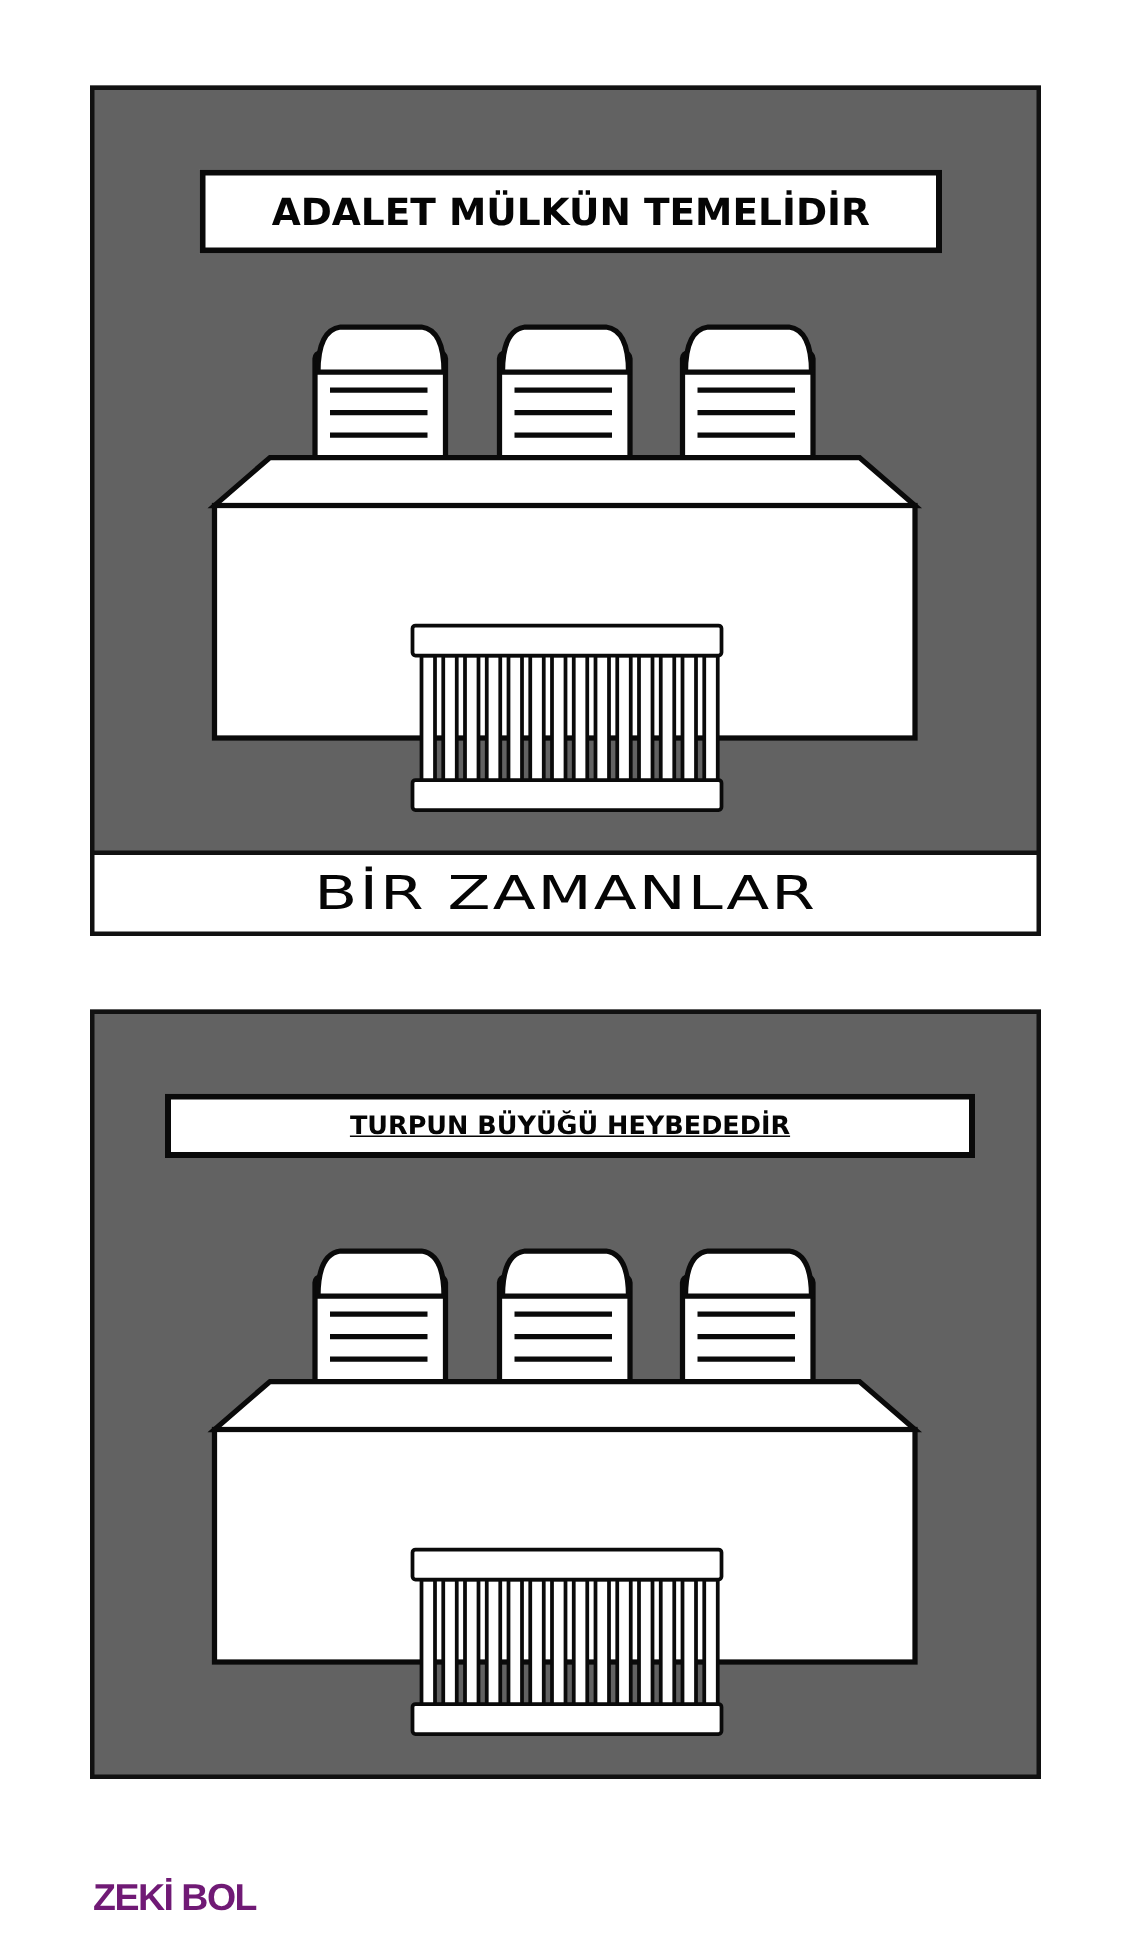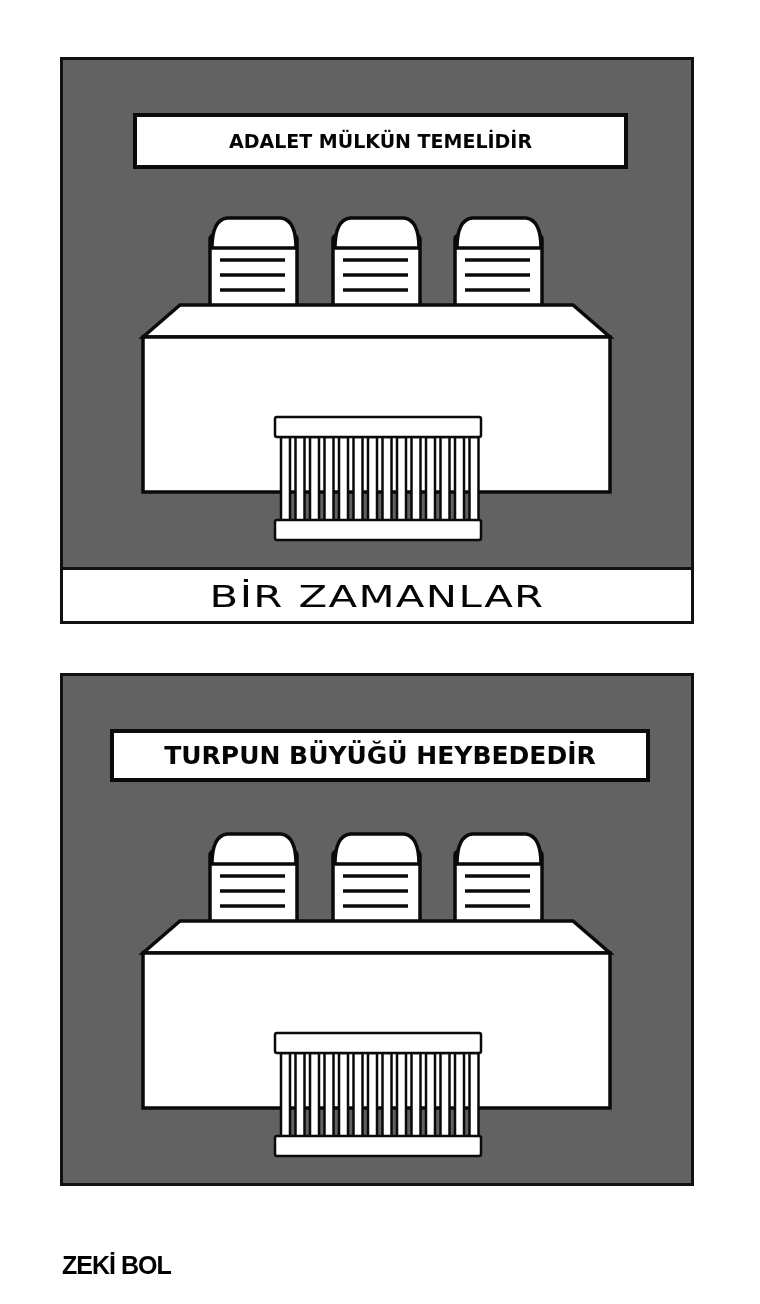--- a/index.html
+++ b/index.html
@@ -40,28 +40,29 @@
       font-weight: bold;
       color: #050505;
       letter-spacing: 0px;
       white-space: nowrap;
     }
     .panel-1 .sign {
       left: 70px;
       top: 53px;
       width: 495px;
       height: 56px;
-      font-size: 19px;
+      font-size: 25px;
     }
     .panel-2 .sign {
       left: 47px;
       top: 53px;
       width: 540px;
-      height: 53px;
-      font-size: 25px;
+      height: 43px;
+      font-size: 17px;
+      text-decoration: underline;
     }
     .art {
       position: absolute;
       left: 0;
       top: 0;
       width: 628px;
       height: 507px;
     }
     .caption {
       width: 628px;
@@ -83,21 +84,21 @@
       display: inline-block;
       transform: scaleX(1.35);
     }
     .signature {
       position: absolute;
       left: 62px;
       top: 1251px;
       font-family: "Liberation Sans", sans-serif;
       font-weight: bold;
       font-size: 25px;
-      color: #000000;
+      color: #701a75;
       letter-spacing: -1px;
     }
   </style>
 </head>
 <body>
 
 <div class="panel panel-1">
   <div class="scene">
     <svg class="art" viewBox="0 0 628 507">
 

